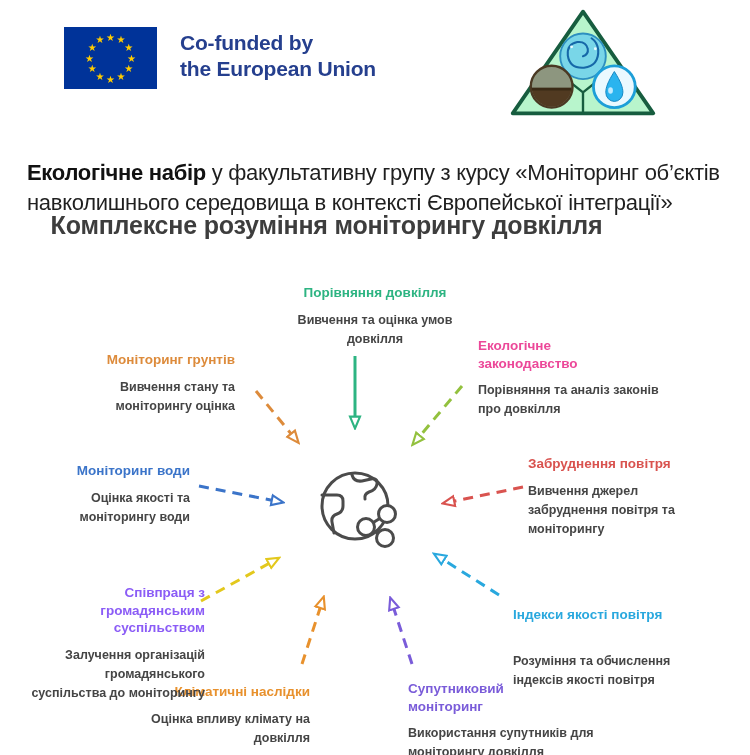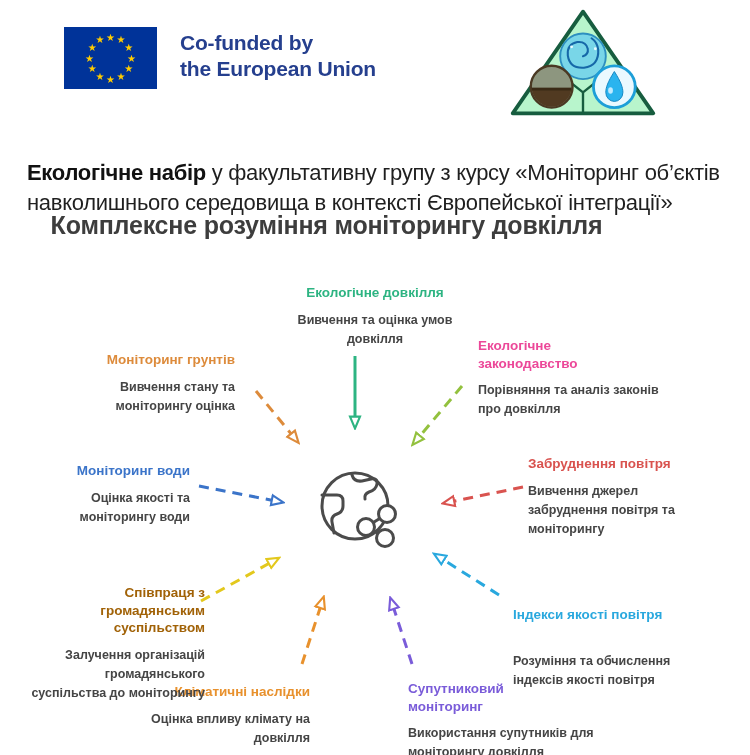--- a/index.html
+++ b/index.html
@@ -21,21 +21,21 @@
   .main-title{position:absolute;left:0;top:211px;width:653px;text-align:center;
               font-size:25px;font-weight:bold;color:#3d3d3d;letter-spacing:-0.2px;}
 
   
   .node{position:absolute;}
   .node-title{font-size:13.5px;font-weight:bold;line-height:1.3;margin-bottom:9px;}
   .node-desc{font-size:12.5px;font-weight:600;color:#454545;line-height:1.55;}
   .ta-c{text-align:center}.ta-r{text-align:right}.ta-l{text-align:left}
 
   .c0{color:#2db482}.c1{color:#ec4899}.c2{color:#d9534f}.c3{color:#29a8de}
-  .c4{color:#7a5cd9}.c5{color:#e8912d}.c6{color:#a16207}.c7{color:#3b74c9}.c8{color:#dd8b3b}
+  .c4{color:#7a5cd9}.c5{color:#e8912d}.c6{color:#8b5cf6}.c7{color:#3b74c9}.c8{color:#dd8b3b}
 
   .overlay{position:absolute;left:0;top:0;width:750px;height:755px;pointer-events:none;}
   #eu-stars text{font-size:10px;text-anchor:middle;font-family:"DejaVu Sans",sans-serif;}
 </style>
 </head>
 <body>
 
 <div class="page">
 
   <svg class="eu-flag" viewBox="0 0 93 62">
@@ -86,21 +86,21 @@
       <path d="M113,68 C106,79 104,85 104,90 a9,9.5 0 0,0 18,0 c0,-5 -2,-11 -9,-22 z" fill="#2ab4ef" stroke="#1385c0" stroke-width="1"></path>
       <ellipse cx="109" cy="88" rx="2.5" ry="3.5" fill="#bfeaff"></ellipse>
     </g>
   </svg>
 
   <p class="announce"><b>Екологічне набір</b><span> у факультативну групу з курсу «Моніторинг об’єктів навколишнього середовища в контексті Європейської інтеграції»</span></p>
 
   <div class="main-title">Комплексне розуміння моніторингу довкілля</div>
 
   <div class="node ta-c" style="left:270px;top:284px;width:210px;">
-    <div class="node-title c0">Екологічне довкілля</div>
+    <div class="node-title c0">Порівняння довкілля</div>
     <div class="node-desc" style="max-width:180px;margin:0 auto;">Вивчення та оцінка умов довкілля</div>
   </div>
 
   <div class="node ta-l" style="left:478px;top:337px;width:215px;">
     <div class="node-title c1" style="max-width:150px;">Екологічне законодавство</div>
     <div class="node-desc" style="max-width:200px;">Порівняння та аналіз законів про довкілля</div>
   </div>
 
   <div class="node ta-l" style="left:528px;top:455px;width:185px;">
     <div class="node-title c2">Забруднення повітря</div>

